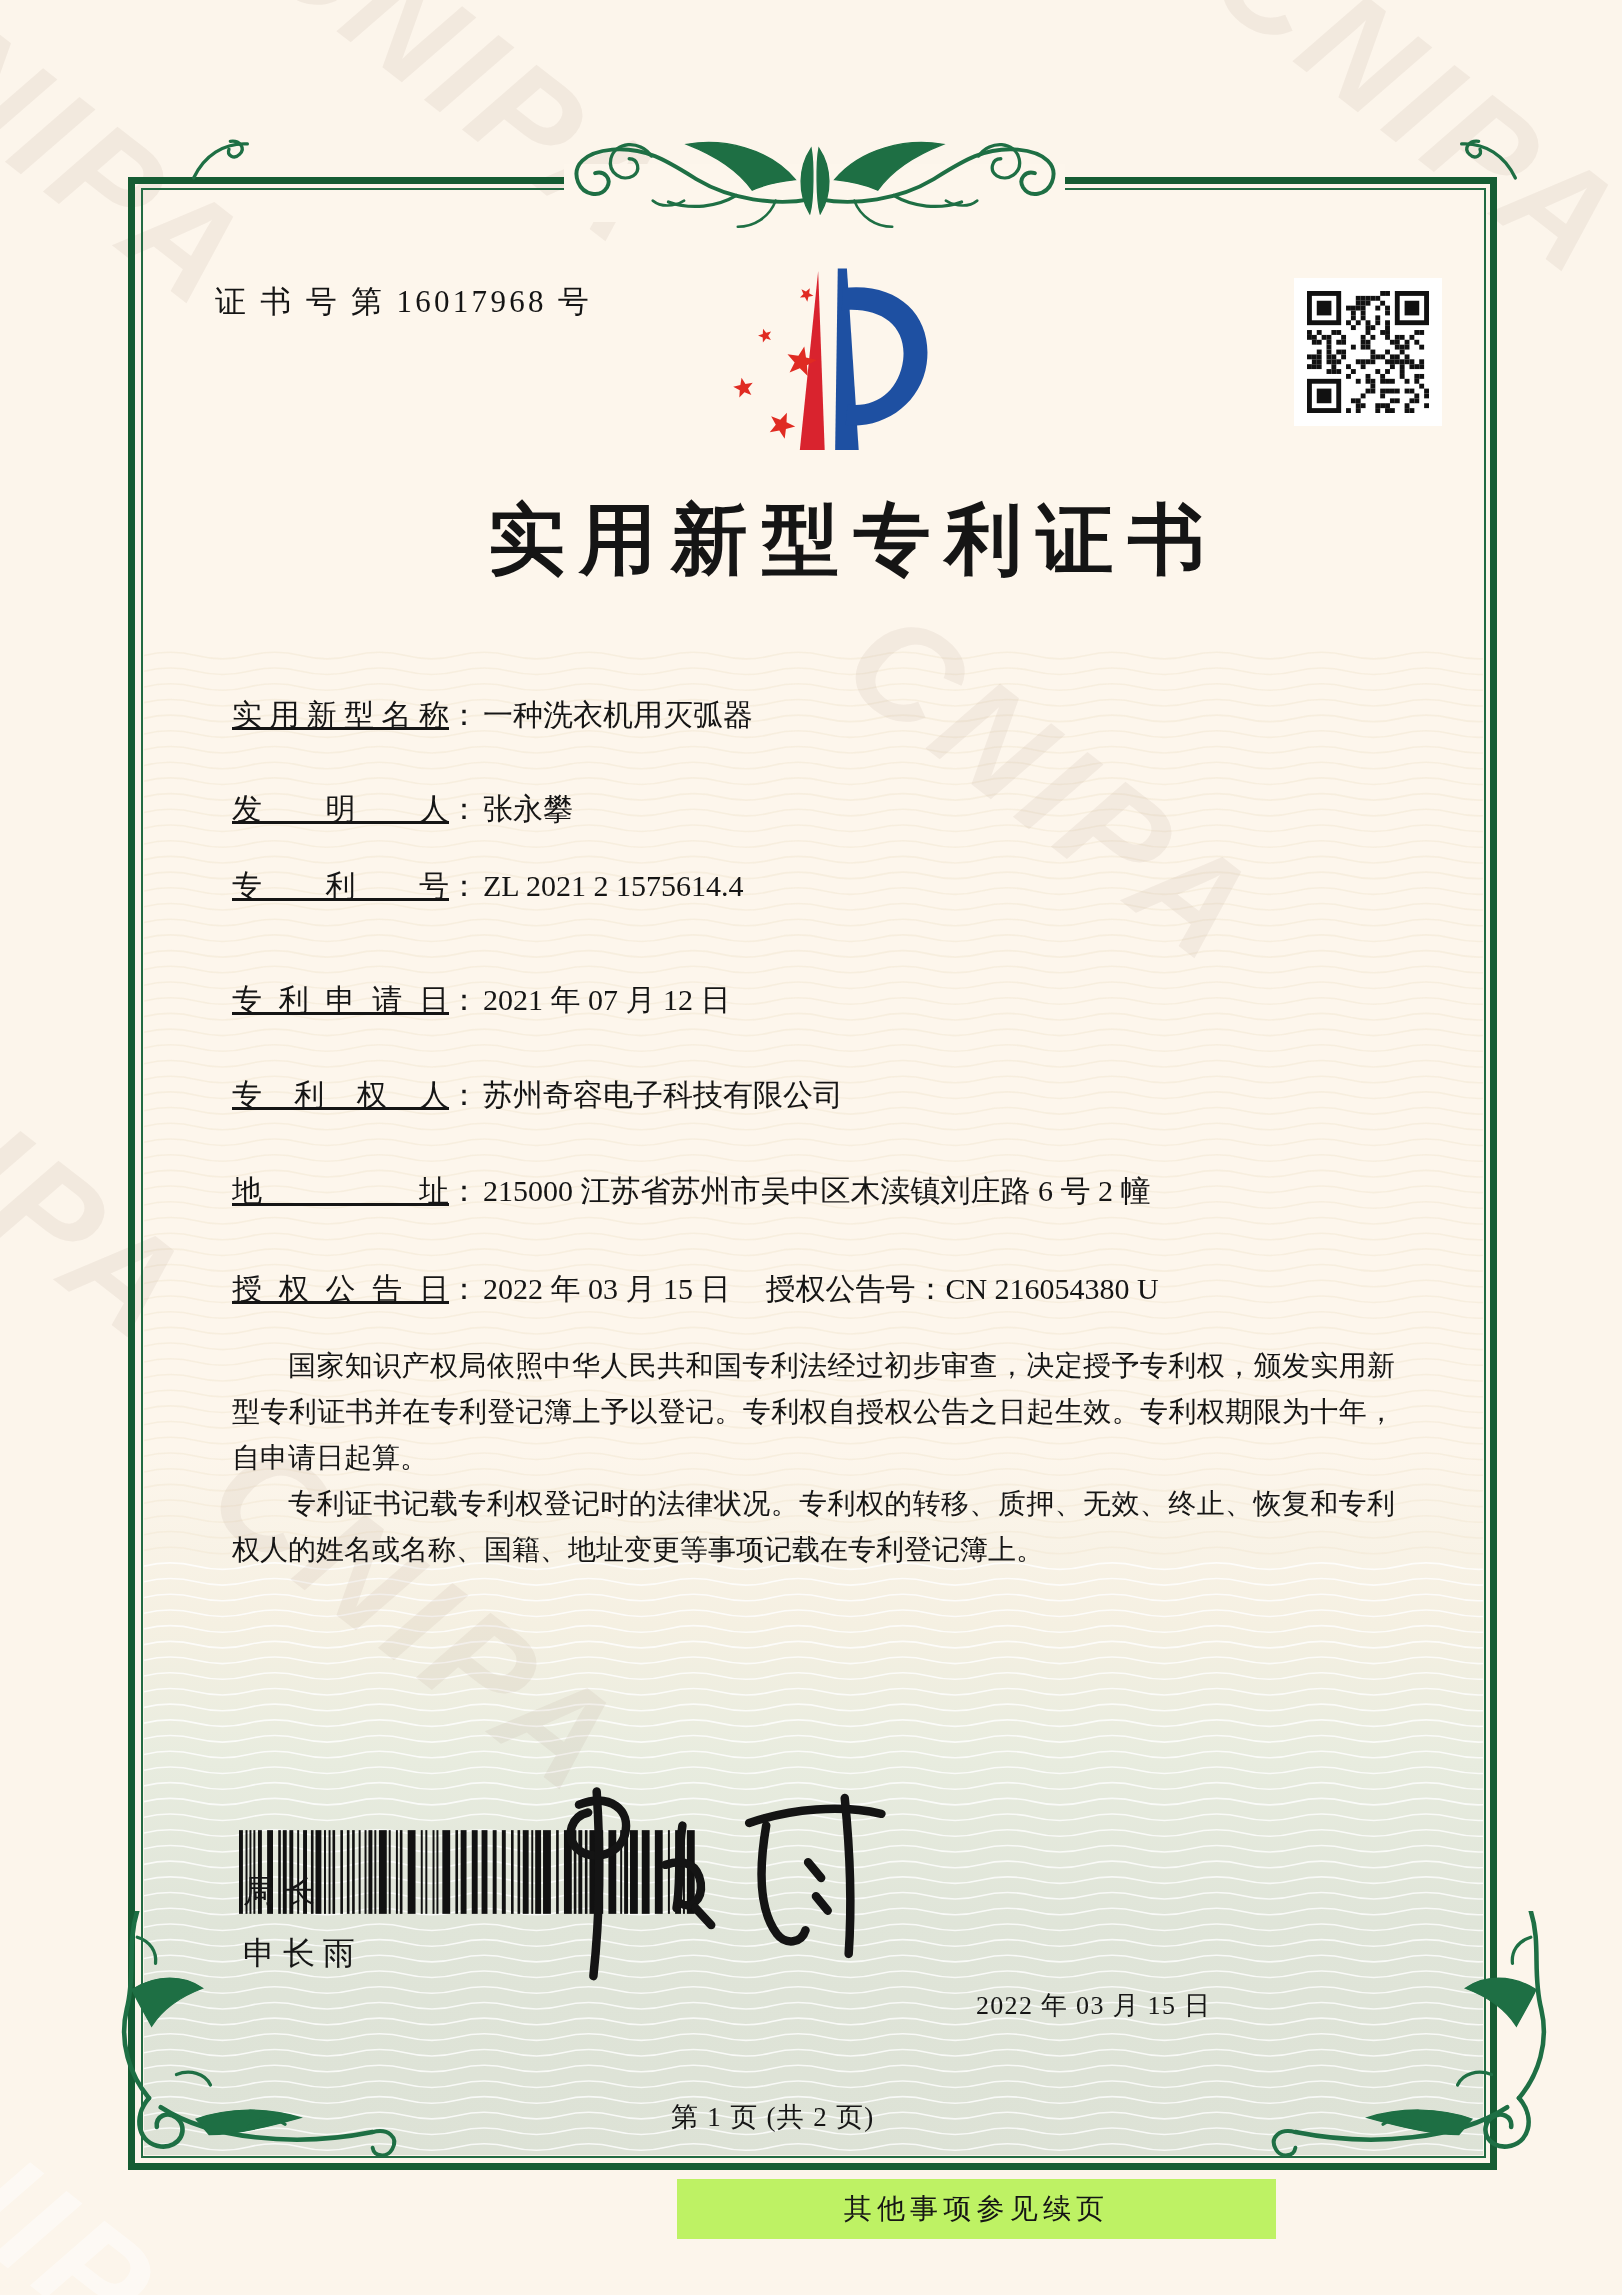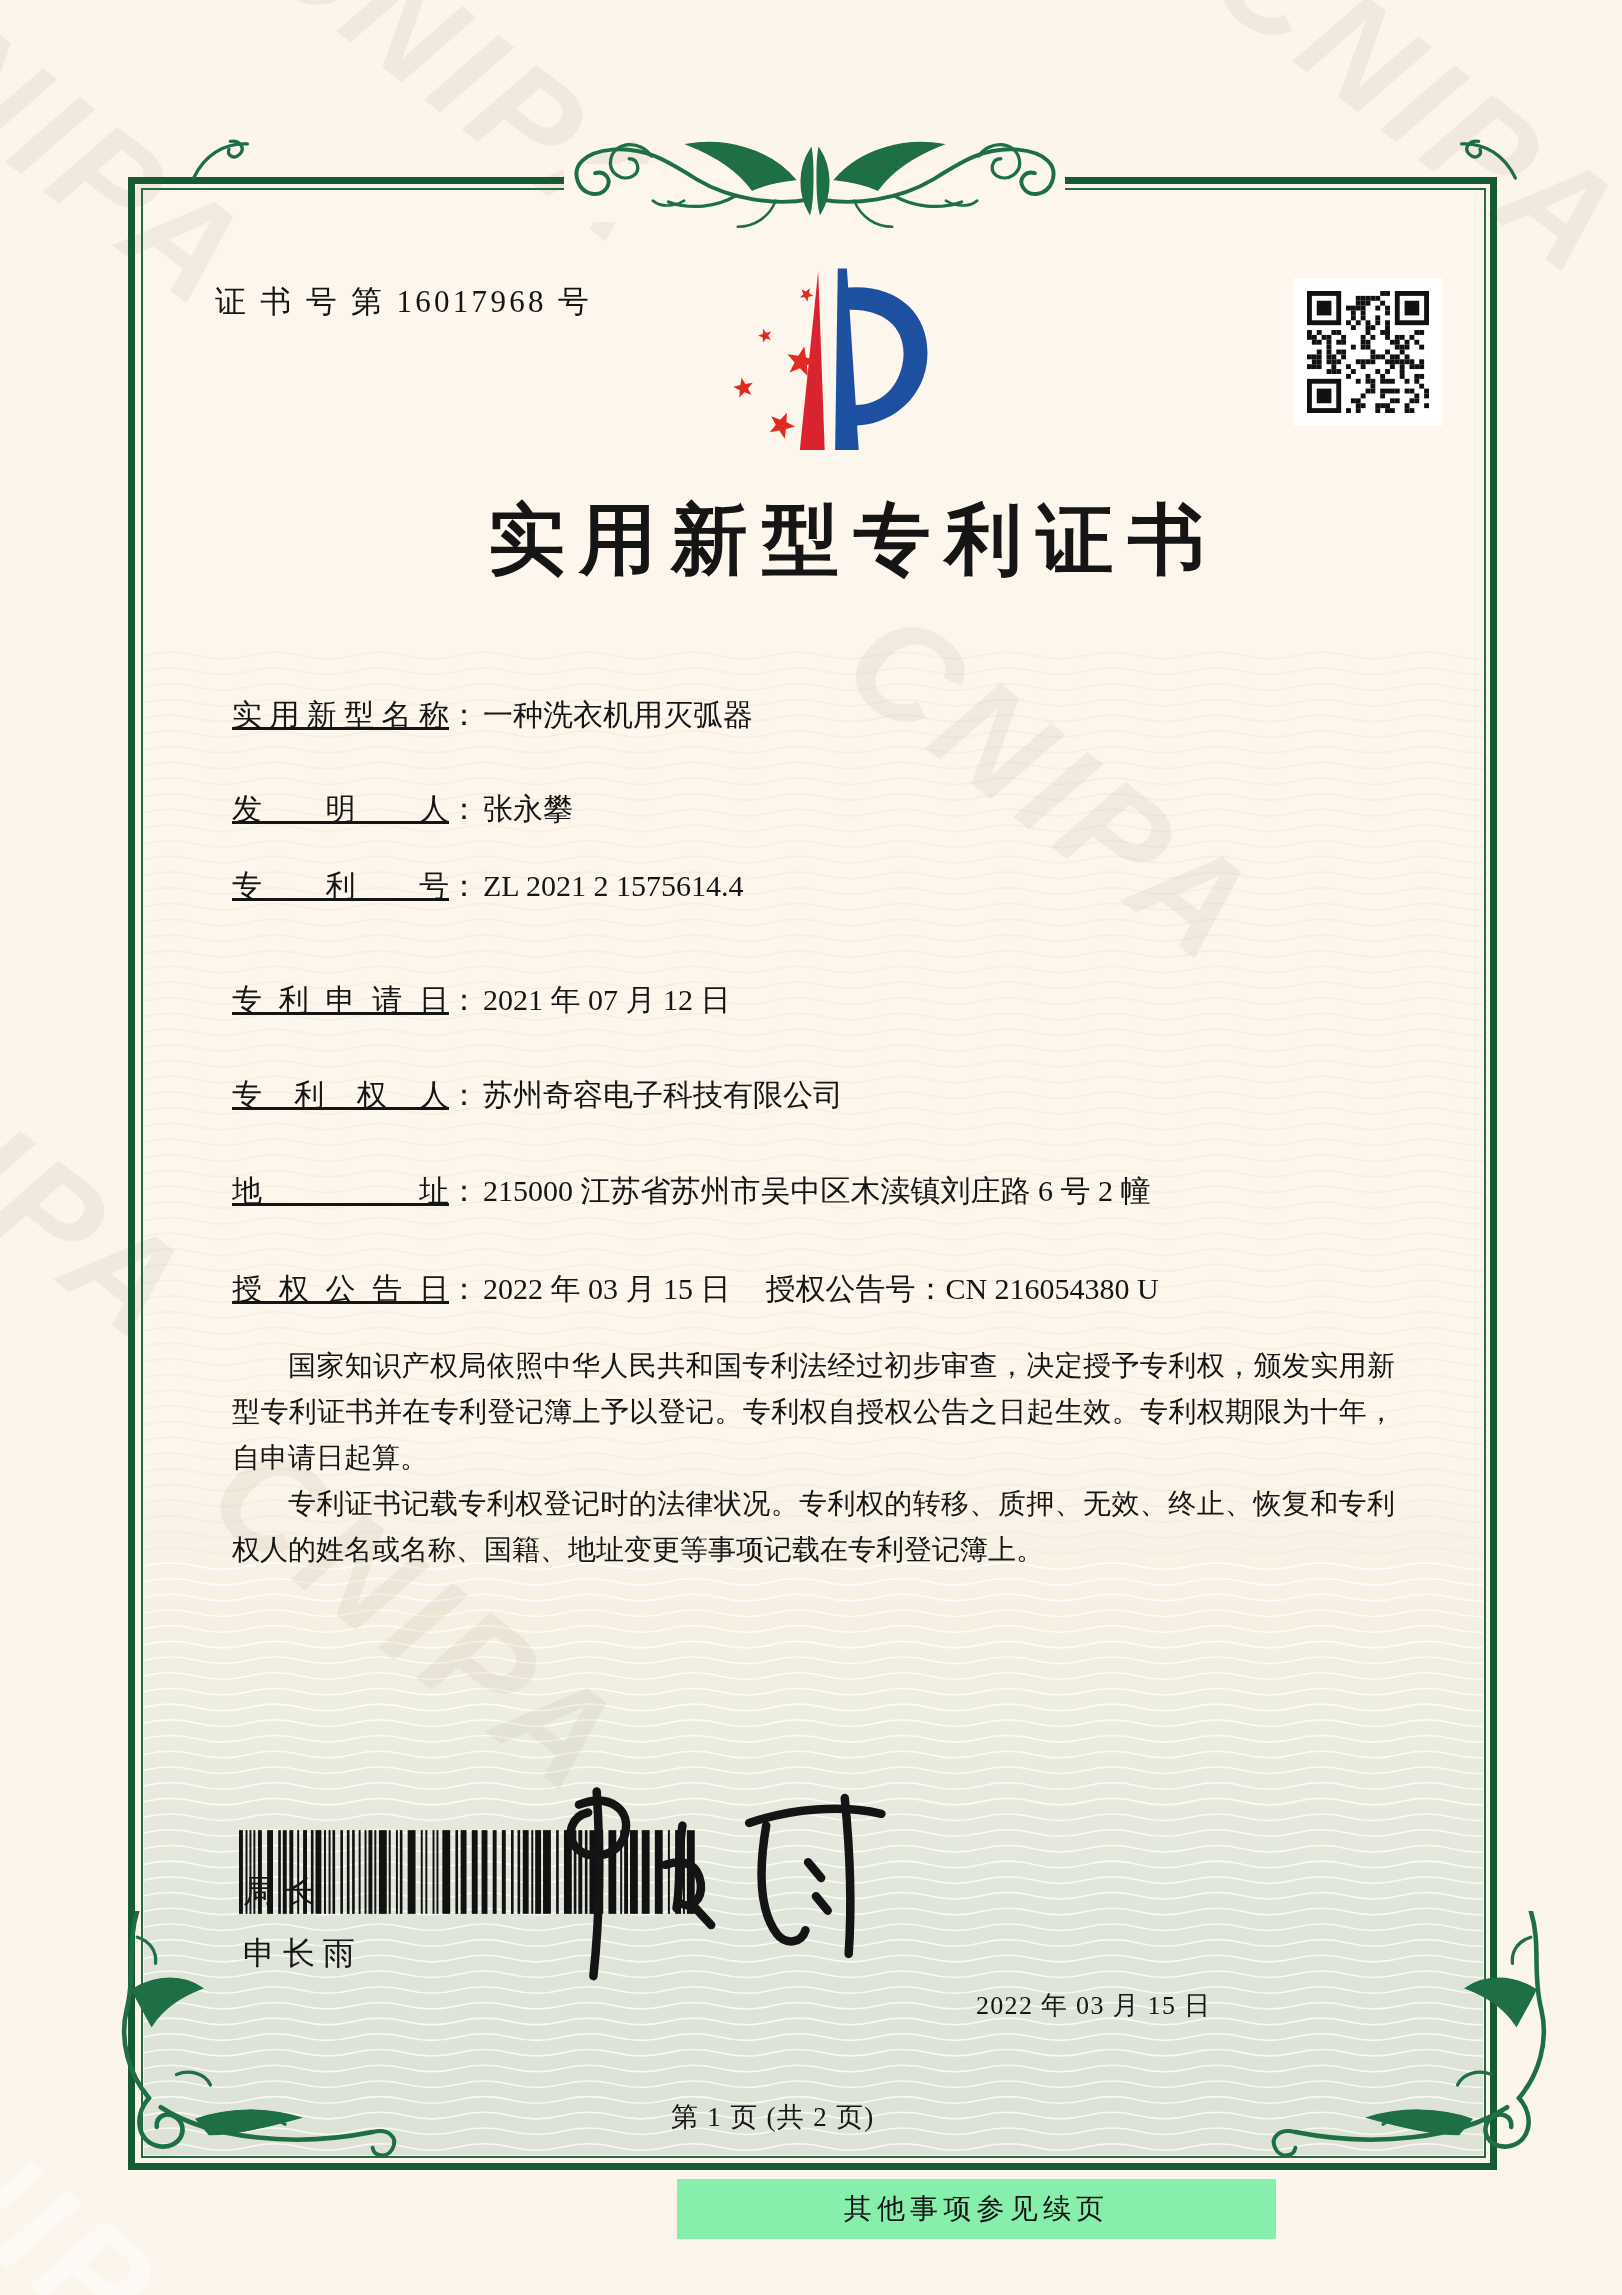--- a/index.html
+++ b/index.html
@@ -36,21 +36,21 @@
   .flabel{display:inline-block;width:217px;text-align:justify;text-align-last:justify;vertical-align:baseline;text-decoration:underline;}
   .fcolon{display:inline-block;}
   .fvalue{display:inline-block;padding-left:3.9px;text-align:center;}
   .grant2{display:inline-block;margin-left:27.5px;}
   .bodytext{left:232px;top:1343px;width:1163px;font-size:28px;line-height:46px;text-align:justify;}
   .bodytext p{margin:0;text-indent:2em;}
   .officer{left:243px;font-size:32px;letter-spacing:7.9px;}
   .sig{left:533px;top:1785px;}
   .cdate{left:976px;top:1988px;font-size:26px;letter-spacing:1.3px;}
   .pageno{left:671px;top:2099px;font-size:27px;letter-spacing:1.3px;}
-  .cont-strip{left:677px;top:2179px;width:599px;height:60px;background:#86efac;
+  .cont-strip{left:677px;top:2179px;width:599px;height:60px;background:#bef264;
     display:flex;align-items:center;justify-content:center;}
   .cont-strip span{font-size:28px;letter-spacing:5.2px;}
   .abs{position:absolute;}
 </style>
 </head>
 <body>
 
 <div class="page">
 
   <div class="inner-bg"></div>

